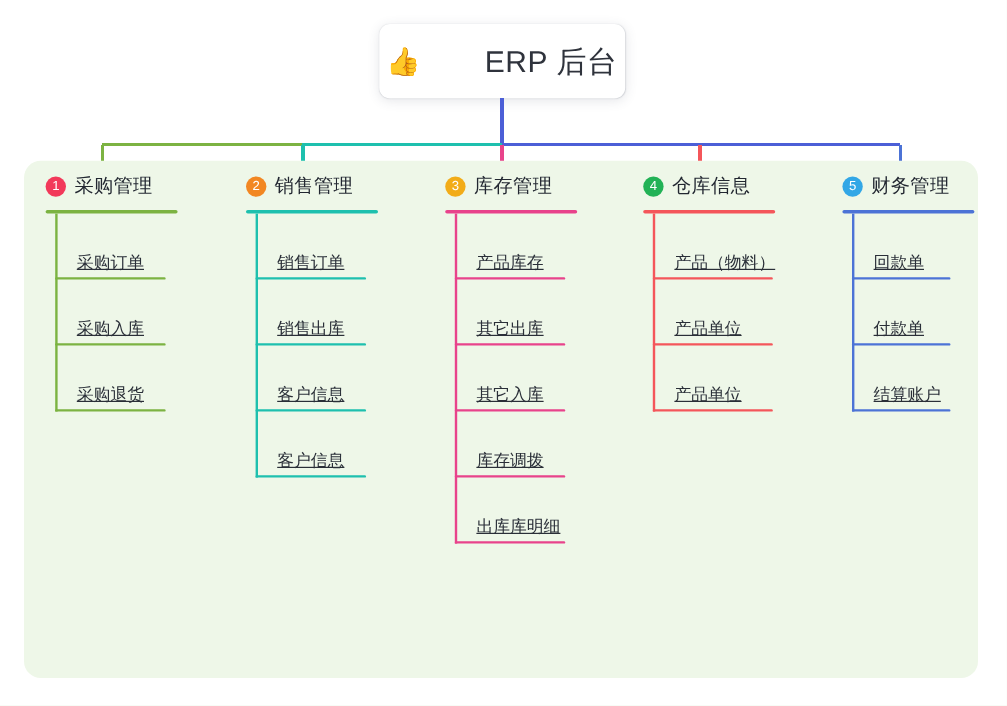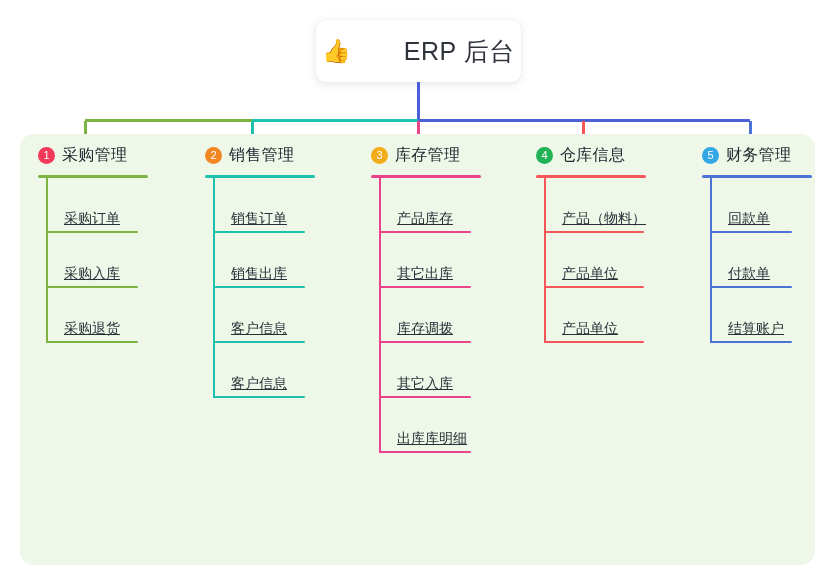--- a/index.html
+++ b/index.html
@@ -155,25 +155,25 @@
           <div class="spine" style="background: rgb(232, 67, 139);"></div>
           <div class="item">
             <span class="item-label">产品库存</span>
             <div class="item-rule" style="background: rgb(232, 67, 139); width: 92px;"></div>
           </div>
           <div class="item">
             <span class="item-label">其它出库</span>
             <div class="item-rule" style="background: rgb(232, 67, 139); width: 92px;"></div>
           </div>
           <div class="item">
+            <span class="item-label">其它入库</span>
+            <div class="item-rule" style="background: rgb(232, 67, 139); width: 92px;"></div>
+          </div>
+          <div class="item">
             <span class="item-label">库存调拨</span>
-            <div class="item-rule" style="background: rgb(232, 67, 139); width: 92px;"></div>
-          </div>
-          <div class="item">
-            <span class="item-label">其它入库</span>
             <div class="item-rule" style="background: rgb(232, 67, 139); width: 92px;"></div>
           </div>
           <div class="item">
             <span class="item-label">出库库明细</span>
             <div class="item-rule" style="background: rgb(232, 67, 139); width: 92px;"></div>
           </div>
         </div>
       </div>
       <div class="col" style="left: 536px;">
         <div class="col-head">

